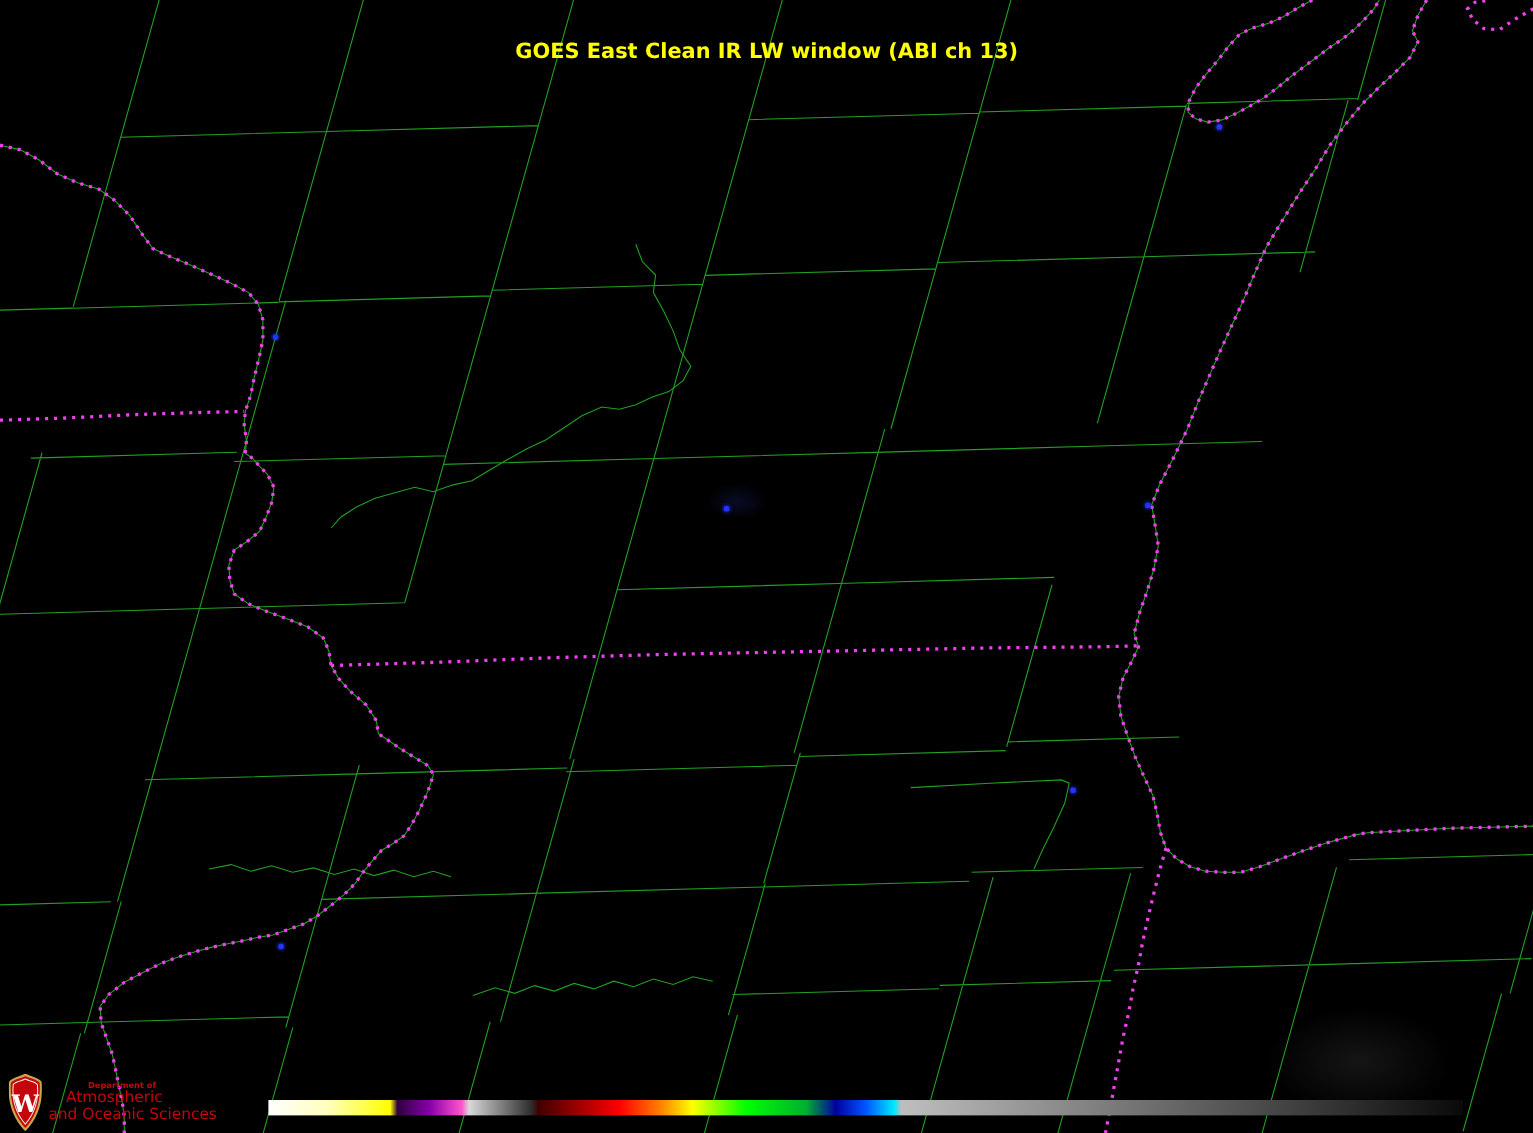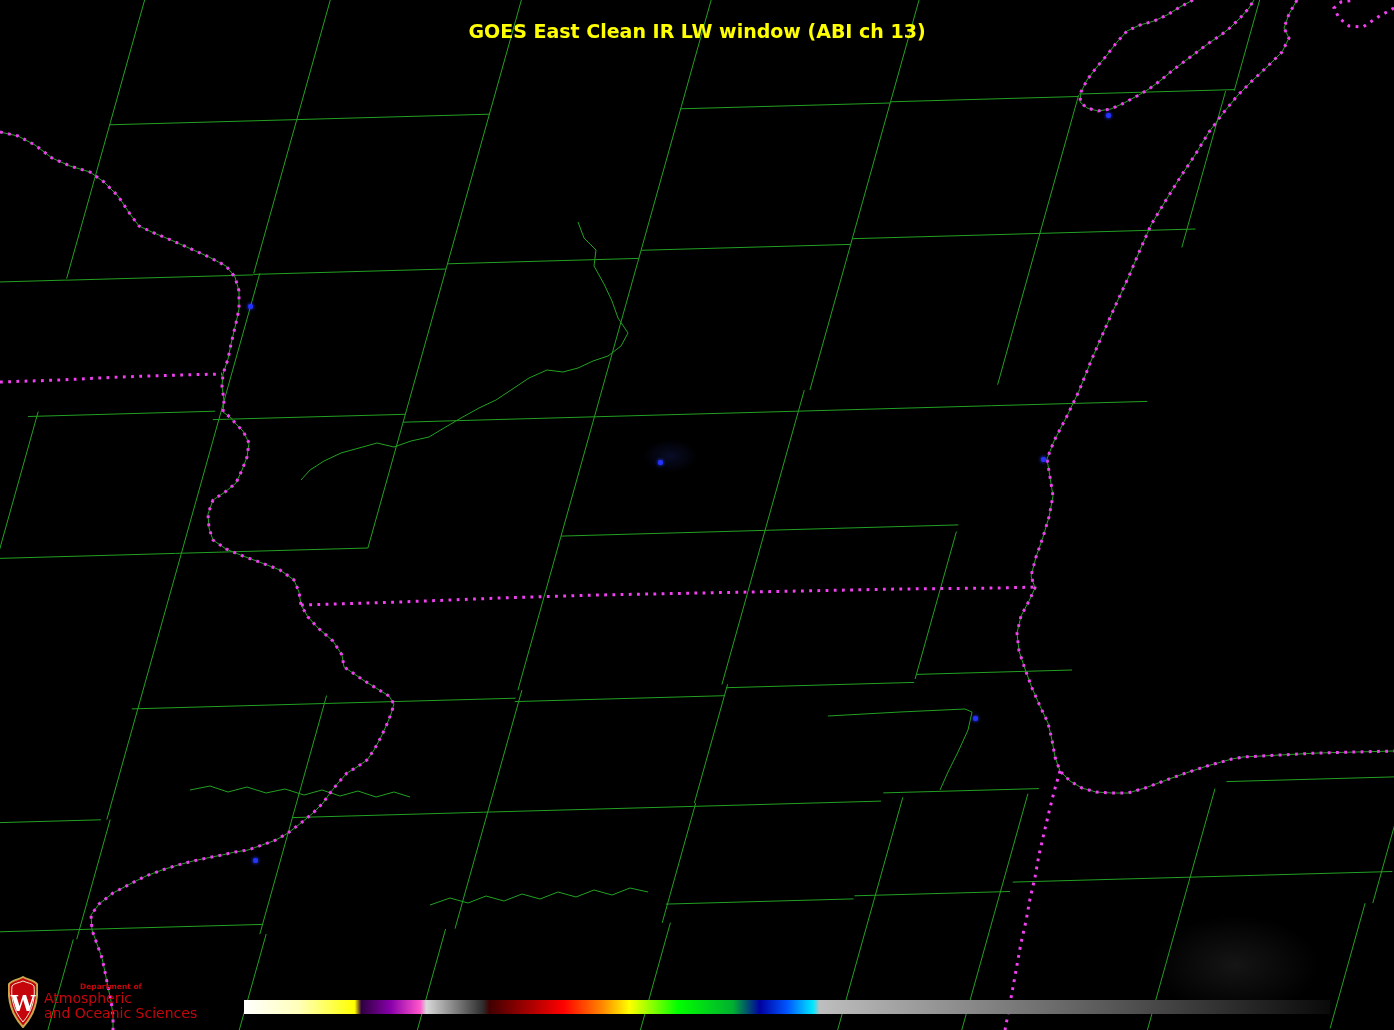--- a/index.html
+++ b/index.html
@@ -1,28 +1,28 @@
 <!DOCTYPE html>
 <html style="--bg: #000000; --title: #ffff00; --dot: #2433ff; --slabel: #ff9d1e; --uwred: #c5050c;"><head>
 <meta charset="utf-8">
 <style>
   html,body{margin:0;padding:0;background:#000;}
   #stage{position:relative;width:1394px;height:1030px;background:var(--bg,#000);overflow:hidden;
          font-family:"DejaVu Sans","Liberation Sans",sans-serif;}
   #maplayer{position:absolute;left:0;top:0;}
-  .title-block{position:absolute;left:0;top:20px;width:100%;text-align:center;z-index:6;}
+  .title-block{position:absolute;left:0;top:36px;width:100%;text-align:center;z-index:6;}
   .title-line{color:var(--title,#ffff00);font-size:19px;font-weight:bold;line-height:23px;white-space:pre;}
   .station{position:absolute;z-index:5;}
   .station-dot{position:absolute;width:5px;height:5px;border-radius:2px;
                background:var(--dot,#2433ff);box-shadow:0 0 3px 1px rgba(40,60,255,.55);}
   #colorbar{position:absolute;z-index:6;}
   .logo{position:absolute;left:8px;top:976px;z-index:7;display:flex;align-items:flex-start;}
   .logo-text{margin-left:6px;color:var(--uwred,#c5050c);}
   .logo-dept{font-size:7.5px;line-height:9px;margin-top:6px;font-weight:bold;padding-left:36px;}
-  .logo-l1{font-size:14px;line-height:15px;}
+  .logo-l1{font-size:14px;line-height:15px;margin-left:16px;}
   .logo-l2{font-size:14px;line-height:15px;}
   .smudge{position:absolute;border-radius:50%;pointer-events:none;z-index:1;}
 </style>
 </head>
 <body>
 
 <div id="stage">
 
   <svg id="maplayer" width="1394" height="1030" viewBox="0 0 1394 1030">
     <g id="county-mesh">

